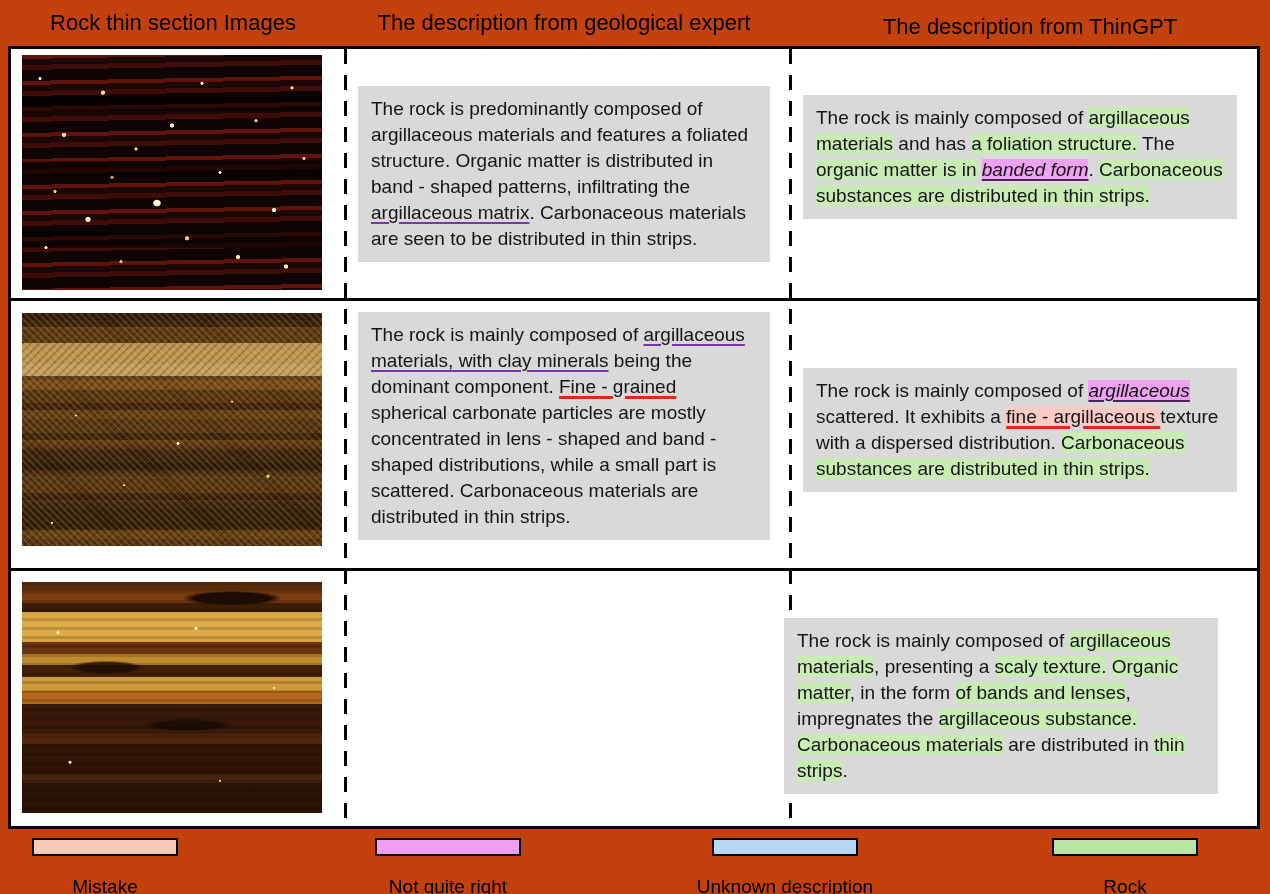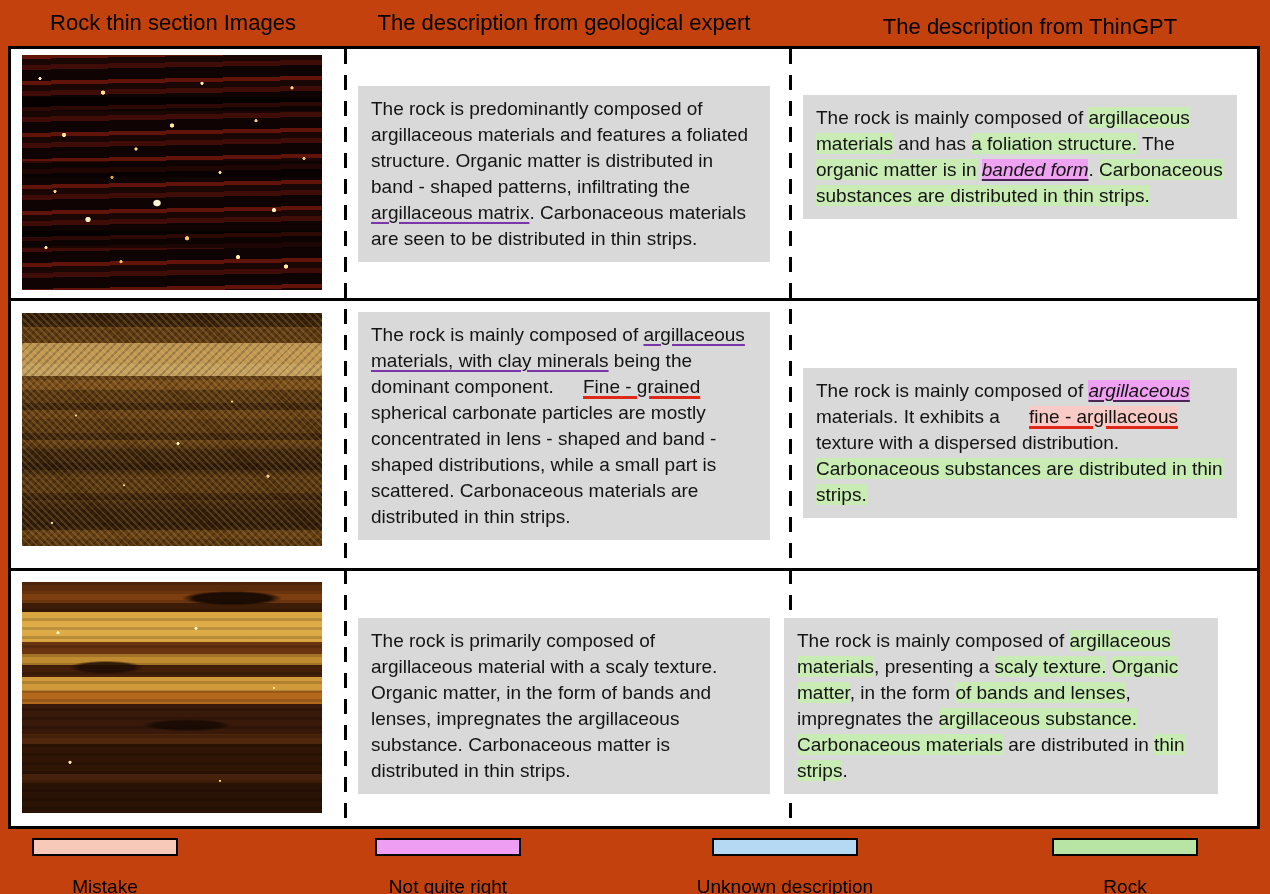--- a/index.html
+++ b/index.html
@@ -72,21 +72,21 @@
   .g1{left:803px;top:95px;width:434px;}
   .e2{left:358px;top:312px;width:412px;}
   .g2{left:803px;top:368px;width:434px;}
   .e3{left:358px;top:618px;width:412px;}
   .g3{left:760px;top:618px;width:434px;margin-left:24px;}
 
   .hl-right{background:var(--hl-right,#c8ecb4);}
   .hl-nqr{background:var(--hl-nqr,#f0a2f2);}
   .hl-mistake{background:var(--hl-mistake,#f9cbc6);}
   .ul-purple{text-decoration:underline;text-decoration-color:var(--ul-purple,#7a35a8);text-decoration-thickness:2px;text-underline-offset:3px;}
-  .ul-red{text-decoration:underline;text-decoration-color:var(--ul-red,#e02818);text-decoration-thickness:3px;text-underline-offset:3px;margin-left:24px;}
+  .ul-red{text-decoration:underline;text-decoration-color:var(--ul-red,#e02818);text-decoration-thickness:3px;text-underline-offset:3px;}
   .ul-dark{text-decoration:underline;text-decoration-color:var(--ul-dark,#4a2457);text-decoration-thickness:2px;text-underline-offset:3px;font-style:italic;}
 
   .legend-item{position:absolute;top:838px;display:flex;flex-direction:column;align-items:center;}
   .li1{left:20px;width:170px;}
   .li2{left:362px;width:172px;}
   .li3{left:694px;width:182px;}
   .li4{left:1038px;width:174px;}
   .swatch{width:142px;height:14px;border:2px solid #000;}
   .legend-label{font-size:19px;margin-top:20px;color:#000;white-space:nowrap;}
 </style>
@@ -105,22 +105,21 @@
   <div class="dash-divider dd1"></div>
   <div class="dash-divider dd2"></div>
 
   <div class="rock rock1" title="dark reddish-black banded thin section with scattered bright gold specks"></div>
   <div class="rock rock2" title="brown granular thin section with a light tan horizontal band near the top"></div>
   <div class="rock rock3" title="orange-brown thin section with prominent golden bands and dark streaks"></div>
 
   <div class="desc e1"><span>The rock is predominantly composed of argillaceous materials and features a foliated structure. Organic matter is distributed in band - shaped patterns, infiltrating the </span><span class="ul-purple">argillaceous matrix</span><span>. Carbonaceous materials are seen to be distributed in thin strips.</span></div>
   <div class="desc g1"><span>The rock is mainly composed of </span><span class="hl-right">argillaceous materials</span><span> and has </span><span class="hl-right">a foliation structure.</span><span> The </span><span class="hl-right">organic matter is in</span><span> </span><span class="hl-nqr ul-dark">banded form</span><span>. </span><span class="hl-right">Carbonaceous substances are distributed in thin strips.</span></div>
   <div class="desc e2"><span>The rock is mainly composed of </span><span class="ul-purple">argillaceous materials, with clay minerals</span><span> being the dominant component. </span><span class="ul-red">Fine - grained</span><span> spherical carbonate particles are mostly concentrated in lens - shaped and band - shaped distributions, while a small part is scattered. Carbonaceous materials are distributed in thin strips.</span></div>
-  <div class="desc g2"><span>The rock is mainly composed of </span><span class="hl-nqr ul-dark">argillaceous</span><span> materials. It exhibits a </span><span class="hl-mistake ul-red">fine - argillaceous </span><span>texture with a dispersed distribution. </span><span class="hl-right">Carbonaceous substances are distributed in thin strips.</span></div>
-  <div class="desc e3"><span>The rock is primarily composed of argillaceous material with a scaly texture. Organic matter, in the form of bands and lenses, impregnates the argillaceous substance. Carbonaceous matter is distributed in thin strips.</span></div>
+  <div class="desc g2"><span>The rock is mainly composed of </span><span class="hl-nqr ul-dark">argillaceous</span><span> scattered. It exhibits a </span><span class="hl-mistake ul-red">fine - argillaceous </span><span>texture with a dispersed distribution. </span><span class="hl-right">Carbonaceous substances are distributed in thin strips.</span></div>
   <div class="desc g3"><span>The rock is mainly composed of </span><span class="hl-right">argillaceous materials</span><span>, presenting a </span><span class="hl-right">scaly texture.</span><span> </span><span class="hl-right">Organic matter</span><span>, in the form </span><span class="hl-right">of bands and lenses</span><span>, impregnates the </span><span class="hl-right">argillaceous substance.</span><span> </span><span class="hl-right">Carbonaceous materials</span><span> are distributed in </span><span class="hl-right">thin strips</span><span>.</span></div>
 
   <div class="legend-item li1">
     <div class="swatch" style="background: rgb(246, 201, 185);"></div>
     <div class="legend-label">Mistake</div>
   </div>
   <div class="legend-item li2">
     <div class="swatch" style="background: rgb(239, 159, 243);"></div>
     <div class="legend-label">Not quite right</div>
   </div>

